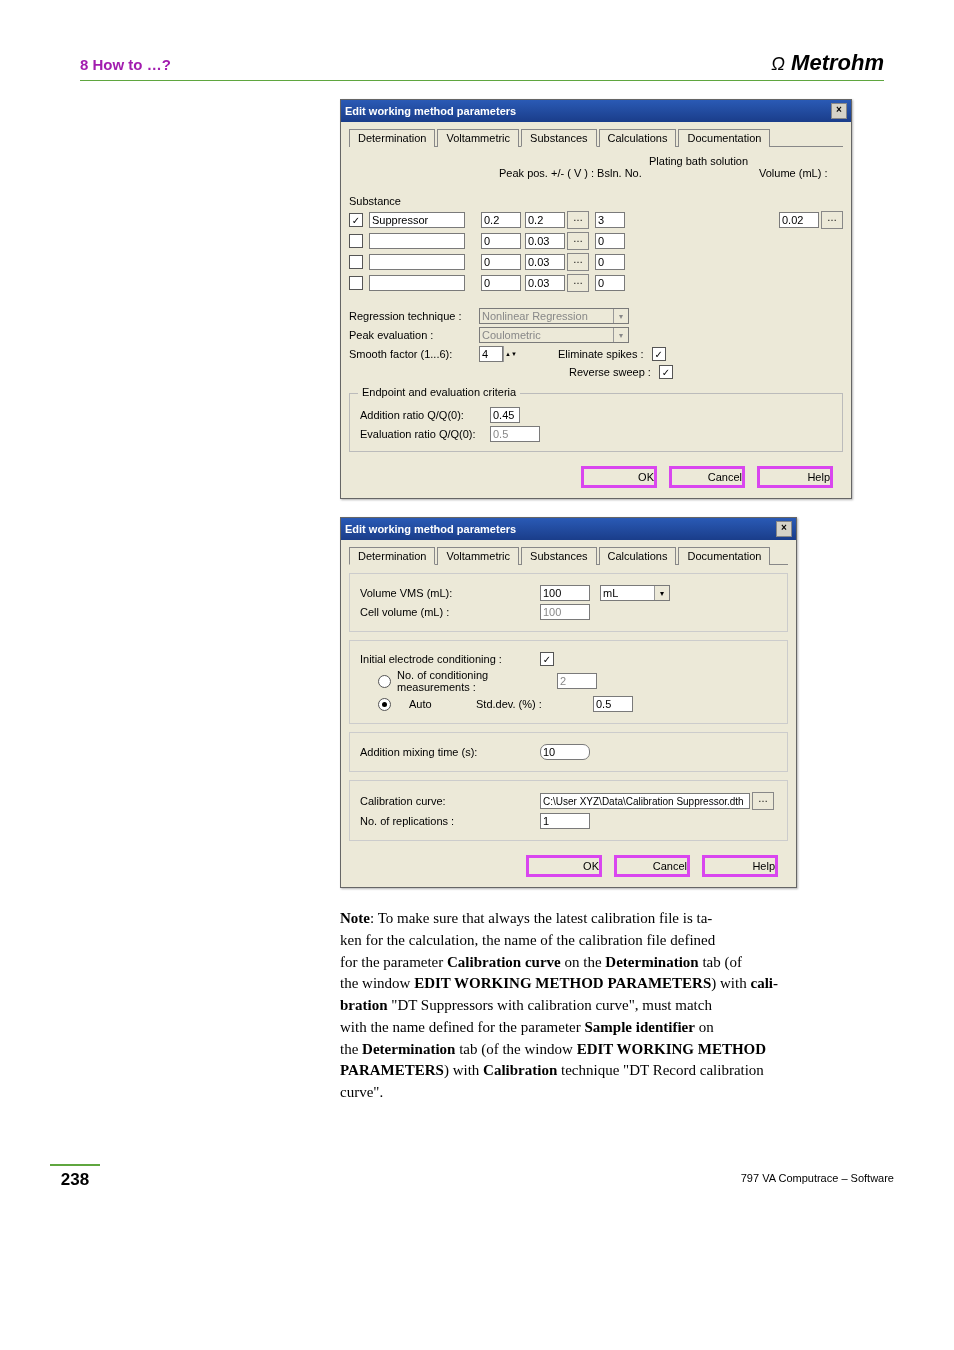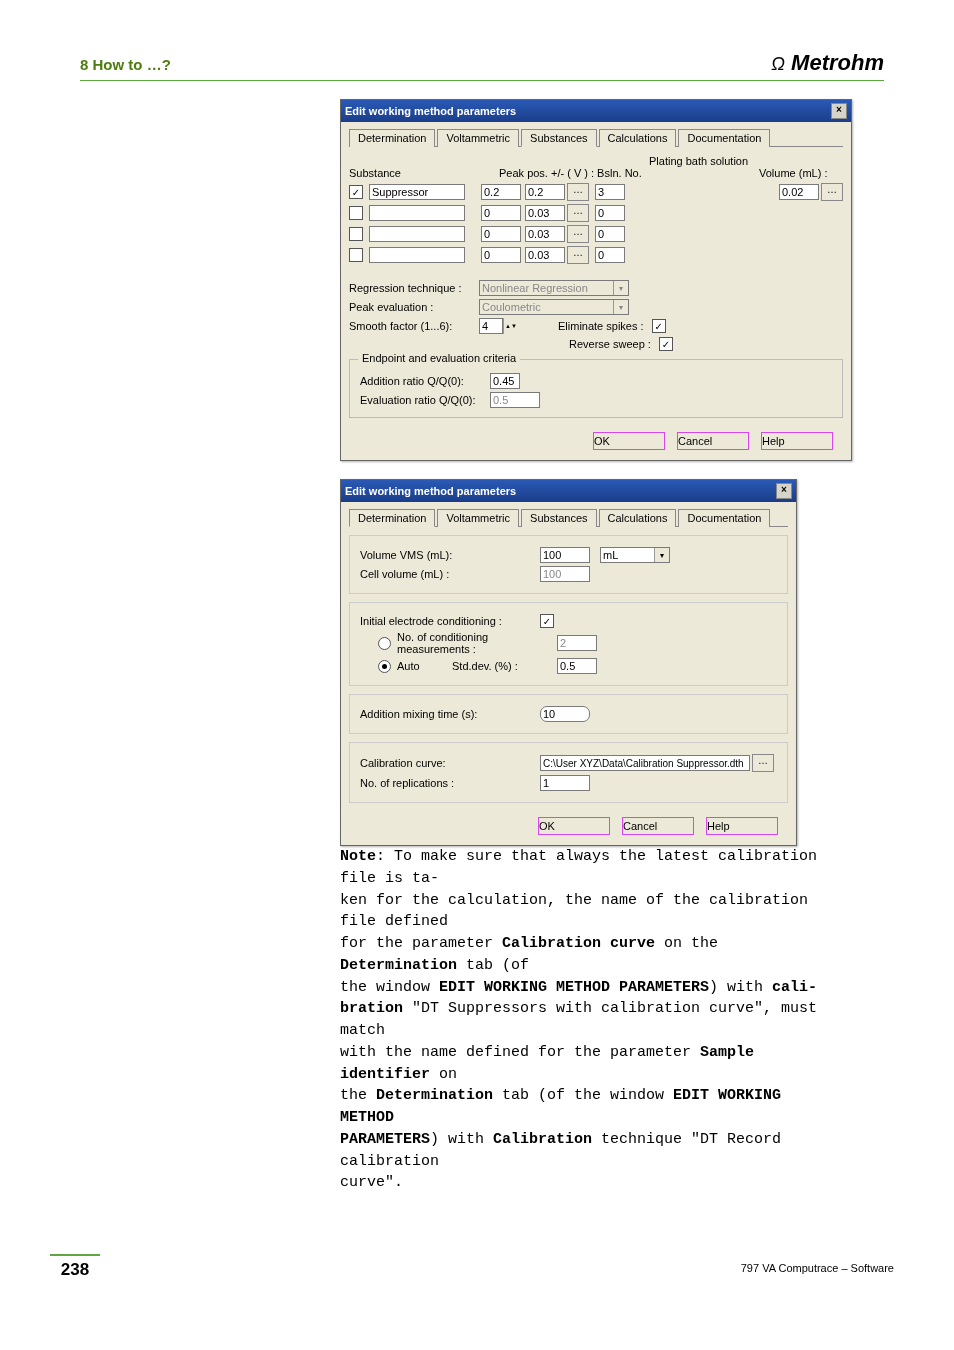--- a/index.html
+++ b/index.html
@@ -20,21 +20,21 @@
     justify-content: space-between;
     align-items: baseline;
     border-bottom: 1px solid #5fa63f;
     padding-bottom: 4px;
     margin-left: 20px;
     margin-right: 10px;
   }
   .header-left {
     font-weight: bold;
     font-size: 15px;
-    color: #4d7c0f;
+    color: #a21caf;
   }
   .brand {
     font-weight: bold;
     font-size: 22px;
     font-style: italic;
   }
   .brand-omega {
     font-weight: normal;
     font-size: 18px;
   }
@@ -143,48 +143,49 @@
   .radio {
     width: 11px; height: 11px;
     border: 1px solid #555; border-radius: 50%;
     background: #fff;
     display: inline-flex; align-items: center; justify-content: center;
     margin-right: 6px;
   }
   .radio .dot { width:5px; height:5px; border-radius:50%; background:#000; }
   .groupbox {
     border: 1px solid #bbb;
-    margin-top: 8px;
+    margin-top: 14px;
     padding: 10px 10px 6px 10px;
     position: relative;
   }
   .groupbox .legend {
     position: absolute; top: -8px; left: 8px;
     background: #ece9d8; padding: 0 4px;
     font-size: 11px;
   }
   .button-row {
     display: flex; justify-content: flex-end;
     gap: 12px;
     margin-top: 14px;
     padding-right: 10px;
   }
   .btn {
-    border: 1px solid #d946ef;
+    border: 3px solid #d946ef;
     background: #ece9d8;
     padding: 2px 0;
     width: 70px;
-    text-align: left;
+    text-align: right;
     font-size: 11px;
   }
   .section { border: 1px solid #ccc; padding: 8px 10px; margin: 8px 0; }
   .body-text {
-    font-family: Liberation Mono, monospace;
+    font-family: Liberation Serif, serif;
     font-size: 15px;
     line-height: 1.45;
+    margin-top: 20px;
   }
   .caption-text {
     font-family: Verdana, Arial, sans-serif;
     font-size: 15px;
     margin-top: 24px;
     margin-bottom: 4px;
   }
   .footer {
     display: flex; justify-content: space-between;
     margin-top: 60px;
@@ -226,21 +227,21 @@
           <div class="tab">Calculations</div>
           <div class="tab">Documentation</div>
         </div>
 
         <div style="display:flex; font-size:11px; margin-top:6px;">
           <div style="width:150px;"></div>
           <div style="width:150px;"></div>
           <div style="width:110px;">Plating bath solution</div>
         </div>
         <div style="display:flex; font-size:11px; margin-bottom:4px;">
-          <div style="width:150px;">Substance</div>
+          <div style="width:150px;margin-top:28px;">Substance</div>
           <div style="width:160px;">Peak pos.  +/- ( V ) : Bsln. No.</div>
           <div style="width:100px;"></div>
           <div>Volume (mL) :</div>
         </div>
 
         <div class="row">
           <span class="checkbox">✓</span>
           <input type="text" class="field" style="width: 96px;" value="Suppressor">
           <span style="width:16px;"></span>
           <input type="text" class="field w40" value="0.2" style="">
@@ -374,21 +375,21 @@
         <div class="section">
           <div class="row">
             <span class="lbl" style="width:180px;">Initial electrode conditioning :</span>
             <span class="checkbox">✓</span>
           </div>
           <div class="row" style="padding-left:18px;">
             <span class="radio"></span>
             <span class="lbl" style="width:160px;">No. of  conditioning measurements :</span>
             <input type="text" class="field field-ro" style="width: 40px;" value="2">
           </div>
-          <div class="row" style="padding-left:18px;">
+          <div class="row" style="padding-left:18px;gap:12px;">
             <span class="radio">
                 <span class="dot"></span>
               </span>
             <span class="lbl" style="width:55px;">Auto</span>
             <span class="lbl" style="width:105px;">Std.dev. (%) :</span>
             <input type="text" class="field" style="width: 40px;" value="0.5">
           </div>
         </div>
 
         <div class="section">

